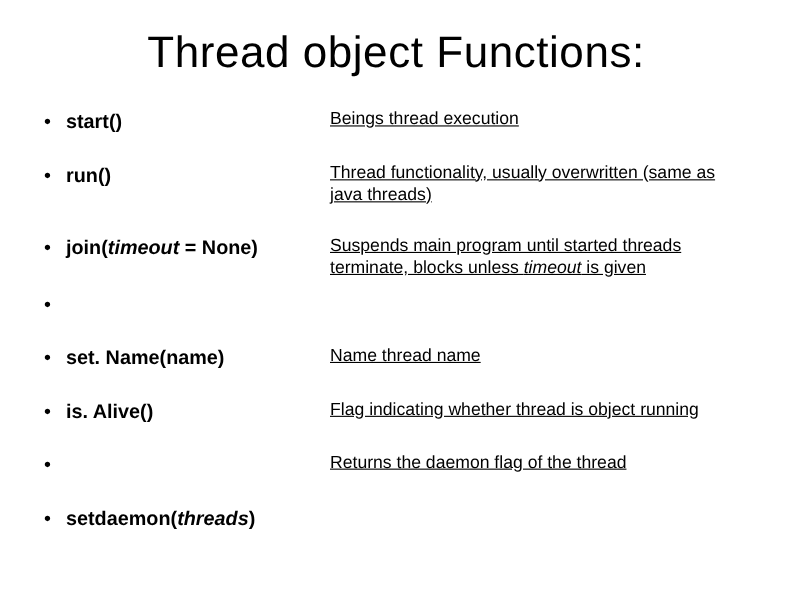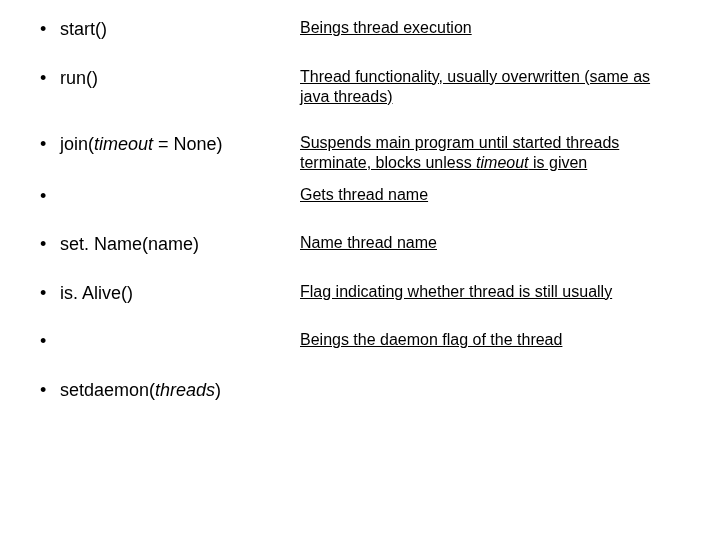--- a/index.html
+++ b/index.html
@@ -43,37 +43,38 @@
     font-size: 18px;
     line-height: 1.25;
   }
   .bullet {
     width: 20px;
     flex: 0 0 20px;
     text-align: left;
     font-size: 18px;
   }
   .fn {
-    font-weight: 400;
+    font-weight: 700;
   }
   .right {
     flex: 1;
     font-size: 16px;
     line-height: 1.25;
     padding-right: 4px;
     text-decoration: underline;
   }
   .row.tight-above {
     margin-top: -14px;
   }
 </style>
 </head>
 <body>
 
 <div class="slide">
+  <div class="title">Thread object Functions:</div>
   <div class="rows">
       <div class="row">
         <div class="left">
           <div class="bullet">•</div>
           <div class="fn">start()</div>
         </div>
         <div class="right">Beings thread execution</div>
       </div>
       <div class="row">
         <div class="left">
@@ -86,41 +87,40 @@
         <div class="left">
           <div class="bullet">•</div>
           <div class="fn">join(<i>timeout</i> = None)</div>
         </div>
         <div class="right">Suspends main program until started threads terminate, blocks unless <i>timeout</i> is given</div>
       </div>
       <div class="row tight-above">
         <div class="left">
           <div class="bullet">•</div>
         </div>
-        <div class="right">Gets thread name</div>
       </div>
       <div class="row">
         <div class="left">
           <div class="bullet">•</div>
           <div class="fn">set. Name(name)</div>
         </div>
         <div class="right">Name thread name</div>
       </div>
       <div class="row">
         <div class="left">
           <div class="bullet">•</div>
           <div class="fn">is. Alive()</div>
         </div>
-        <div class="right">Flag indicating whether thread is still usually</div>
+        <div class="right">Flag indicating whether thread is object running</div>
       </div>
       <div class="row">
         <div class="left">
           <div class="bullet">•</div>
         </div>
-        <div class="right">Beings the daemon flag of the thread</div>
+        <div class="right">Returns the daemon flag of the thread</div>
       </div>
       <div class="row">
         <div class="left">
           <div class="bullet">•</div>
           <div class="fn">setdaemon(<i>threads</i>)</div>
         </div>
       </div>
     </div>
 </div>
 

